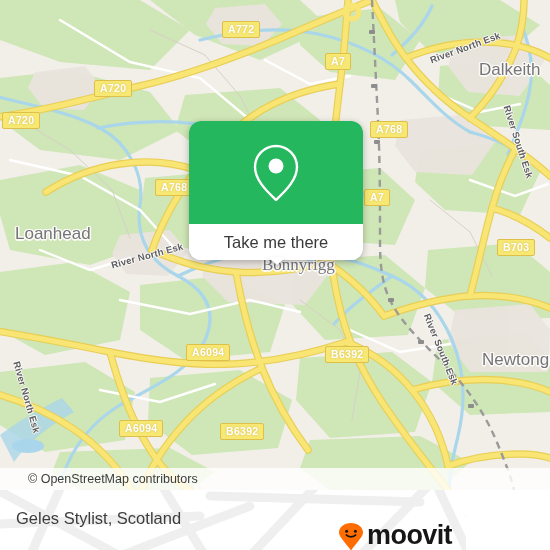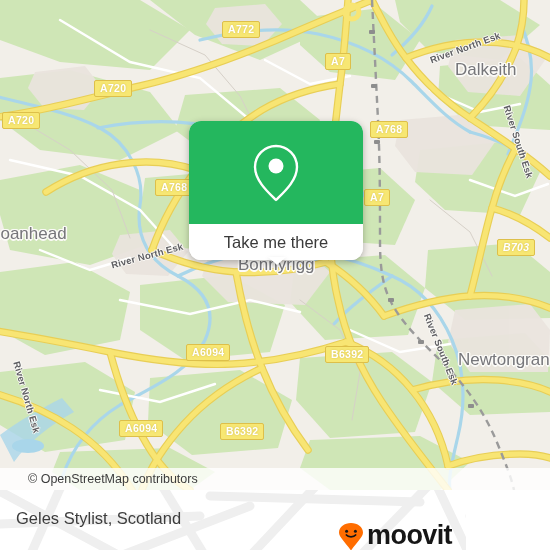--- a/index.html
+++ b/index.html
@@ -32,20 +32,21 @@
     font-family: "Liberation Sans", sans-serif;
     white-space: nowrap;
     pointer-events: none;
   }
   .place-label {
     font-size: 17px;
     color: #76767a;
     text-shadow:
       -1.5px 0 #fbfaf7, 1.5px 0 #fbfaf7, 0 -1.5px #fbfaf7, 0 1.5px #fbfaf7,
       -1px -1px #fbfaf7, 1px -1px #fbfaf7, -1px 1px #fbfaf7, 1px 1px #fbfaf7;
+    margin-left: 24px;
   }
   .river-label {
     font-size: 9.5px;
     color: #5f5f63;
     font-weight: bold;
     letter-spacing: 0.2px;
     text-shadow:
       -1px 0 #fbfaf7, 1px 0 #fbfaf7, 0 -1px #fbfaf7, 0 1px #fbfaf7;
   }
 
@@ -287,38 +288,38 @@
           <rect x="374" y="140" width="6" height="4" rx="1"></rect>
           <rect x="376" y="196" width="6" height="4" rx="1"></rect>
           <rect x="388" y="298" width="6" height="4" rx="1"></rect>
           <rect x="418" y="340" width="6" height="4" rx="1"></rect>
           <rect x="468" y="404" width="6" height="4" rx="1"></rect>
         </g>
       </g>
     </svg>
 
     <div class="map-label place-label" style="left:455px; top:60px;">Dalkeith</div>
-    <div class="map-label place-label" style="left:238px; top:255px;">Bonnyrigg</div>
+    <div class="map-label place-label" style="left:238px; top:255px;font-family:Liberation Serif, serif;">Bonnyrigg</div>
     <div class="map-label place-label" style="left:458px; top:350px;">Newtongrange</div>
     <div class="map-label place-label" style="left:-9px; top:224px;">Loanhead</div>
 
     <div class="map-label river-label" style="left:110px; top:250px; transform:rotate(-15deg);">River North Esk</div>
     <div class="map-label river-label" style="left:22px; top:360px; transform:rotate(74deg); transform-origin:left top;">River North Esk</div>
     <div class="map-label river-label" style="left:428px; top:42px; transform:rotate(-20deg);">River North Esk</div>
     <div class="map-label river-label" style="left:512px; top:104px; transform:rotate(72deg); transform-origin:left top;">River South Esk</div>
     <div class="map-label river-label" style="left:432px; top:312px; transform:rotate(68deg); transform-origin:left top;">River South Esk</div>
 
     <div class="shield" style="left:222px; top:21px;">A772</div>
     <div class="shield" style="left:94px;  top:80px;">A720</div>
     <div class="shield" style="left:2px;   top:112px;">A720</div>
     <div class="shield" style="left:325px; top:53px;">A7</div>
     <div class="shield" style="left:370px; top:121px;">A768</div>
     <div class="shield" style="left:155px; top:179px;">A768</div>
     <div class="shield" style="left:364px; top:189px;">A7</div>
-    <div class="shield" style="left:497px; top:239px;font-style:italic;">B703</div>
+    <div class="shield" style="left:497px; top:239px;">B703</div>
     <div class="shield" style="left:186px; top:344px;">A6094</div>
     <div class="shield" style="left:325px; top:346px;">B6392</div>
     <div class="shield" style="left:119px; top:420px;">A6094</div>
     <div class="shield" style="left:220px; top:423px;">B6392</div>
 
     <div id="attribution">© OpenStreetMap contributors</div>
   </div>
 
   <div id="place-card">
     <div id="card-image">

